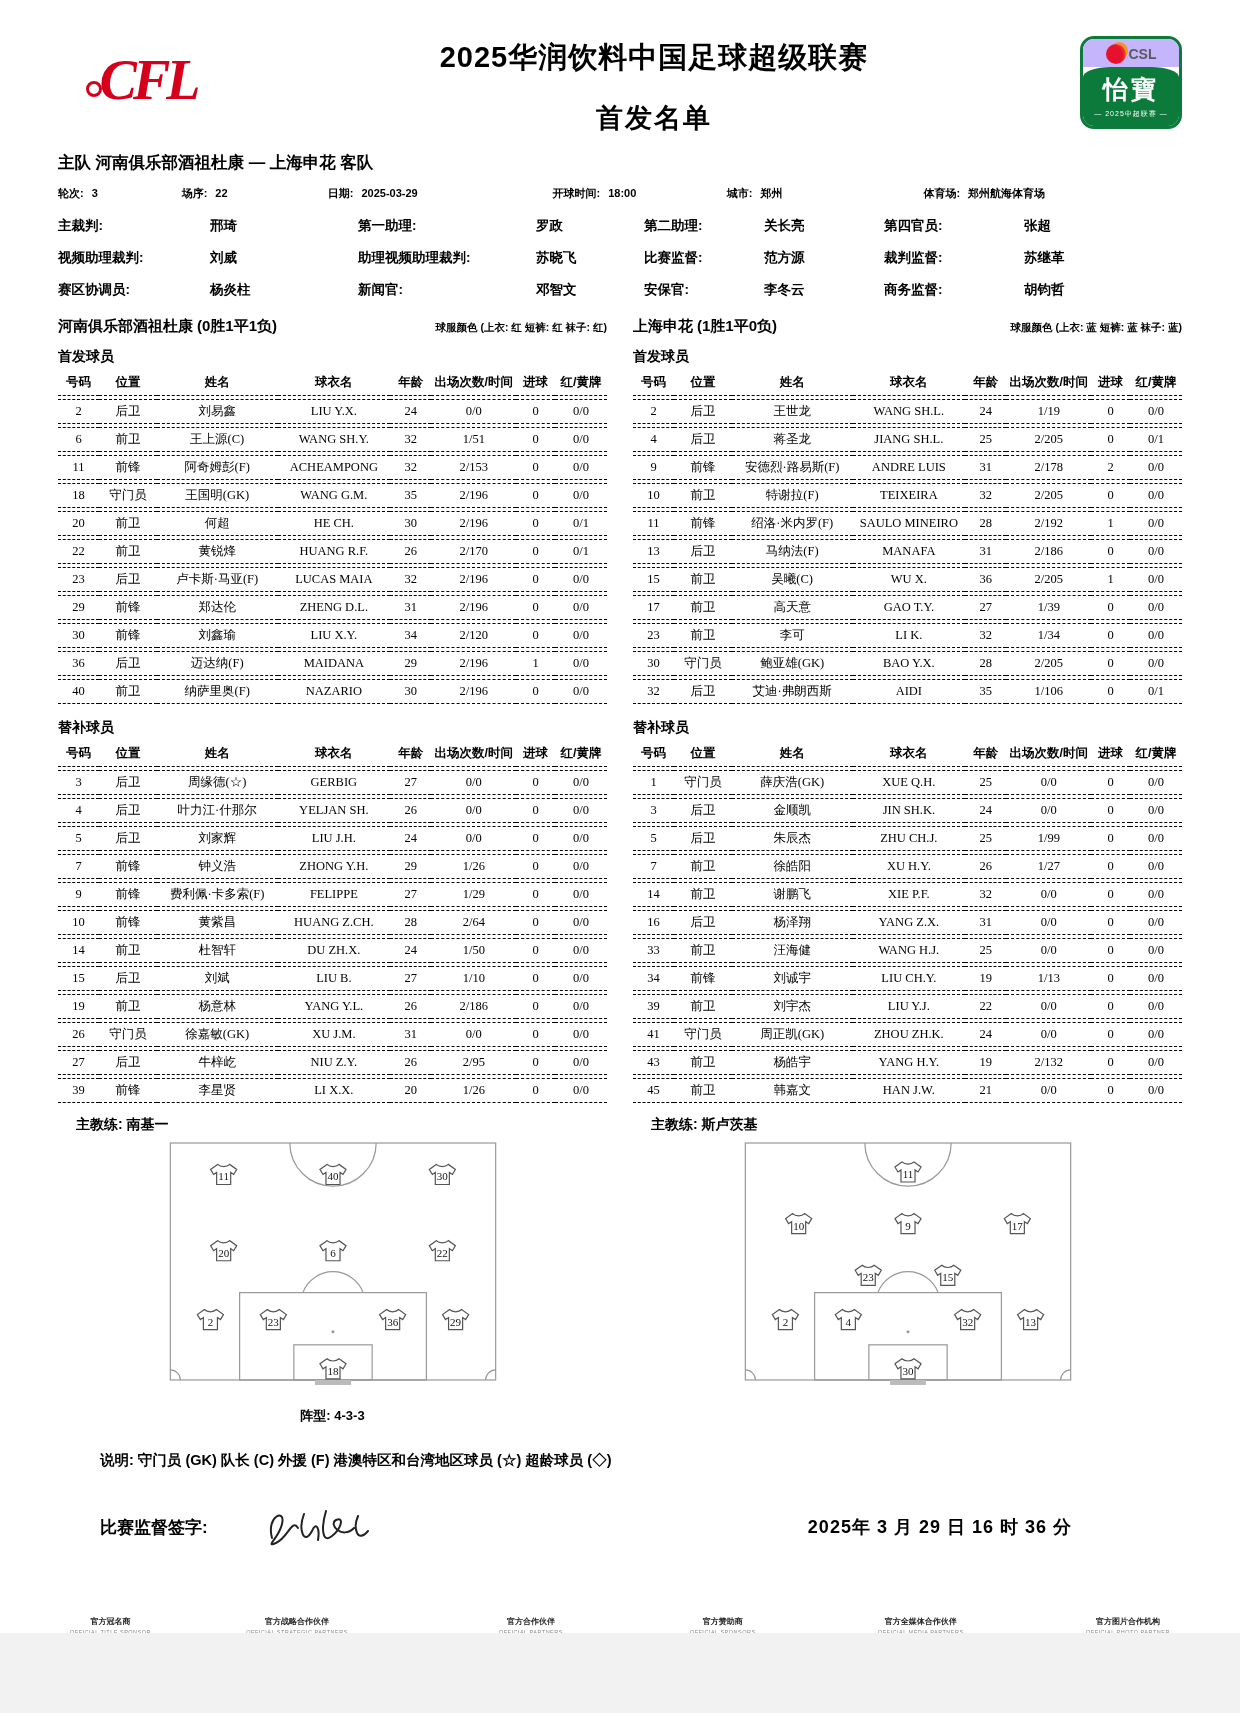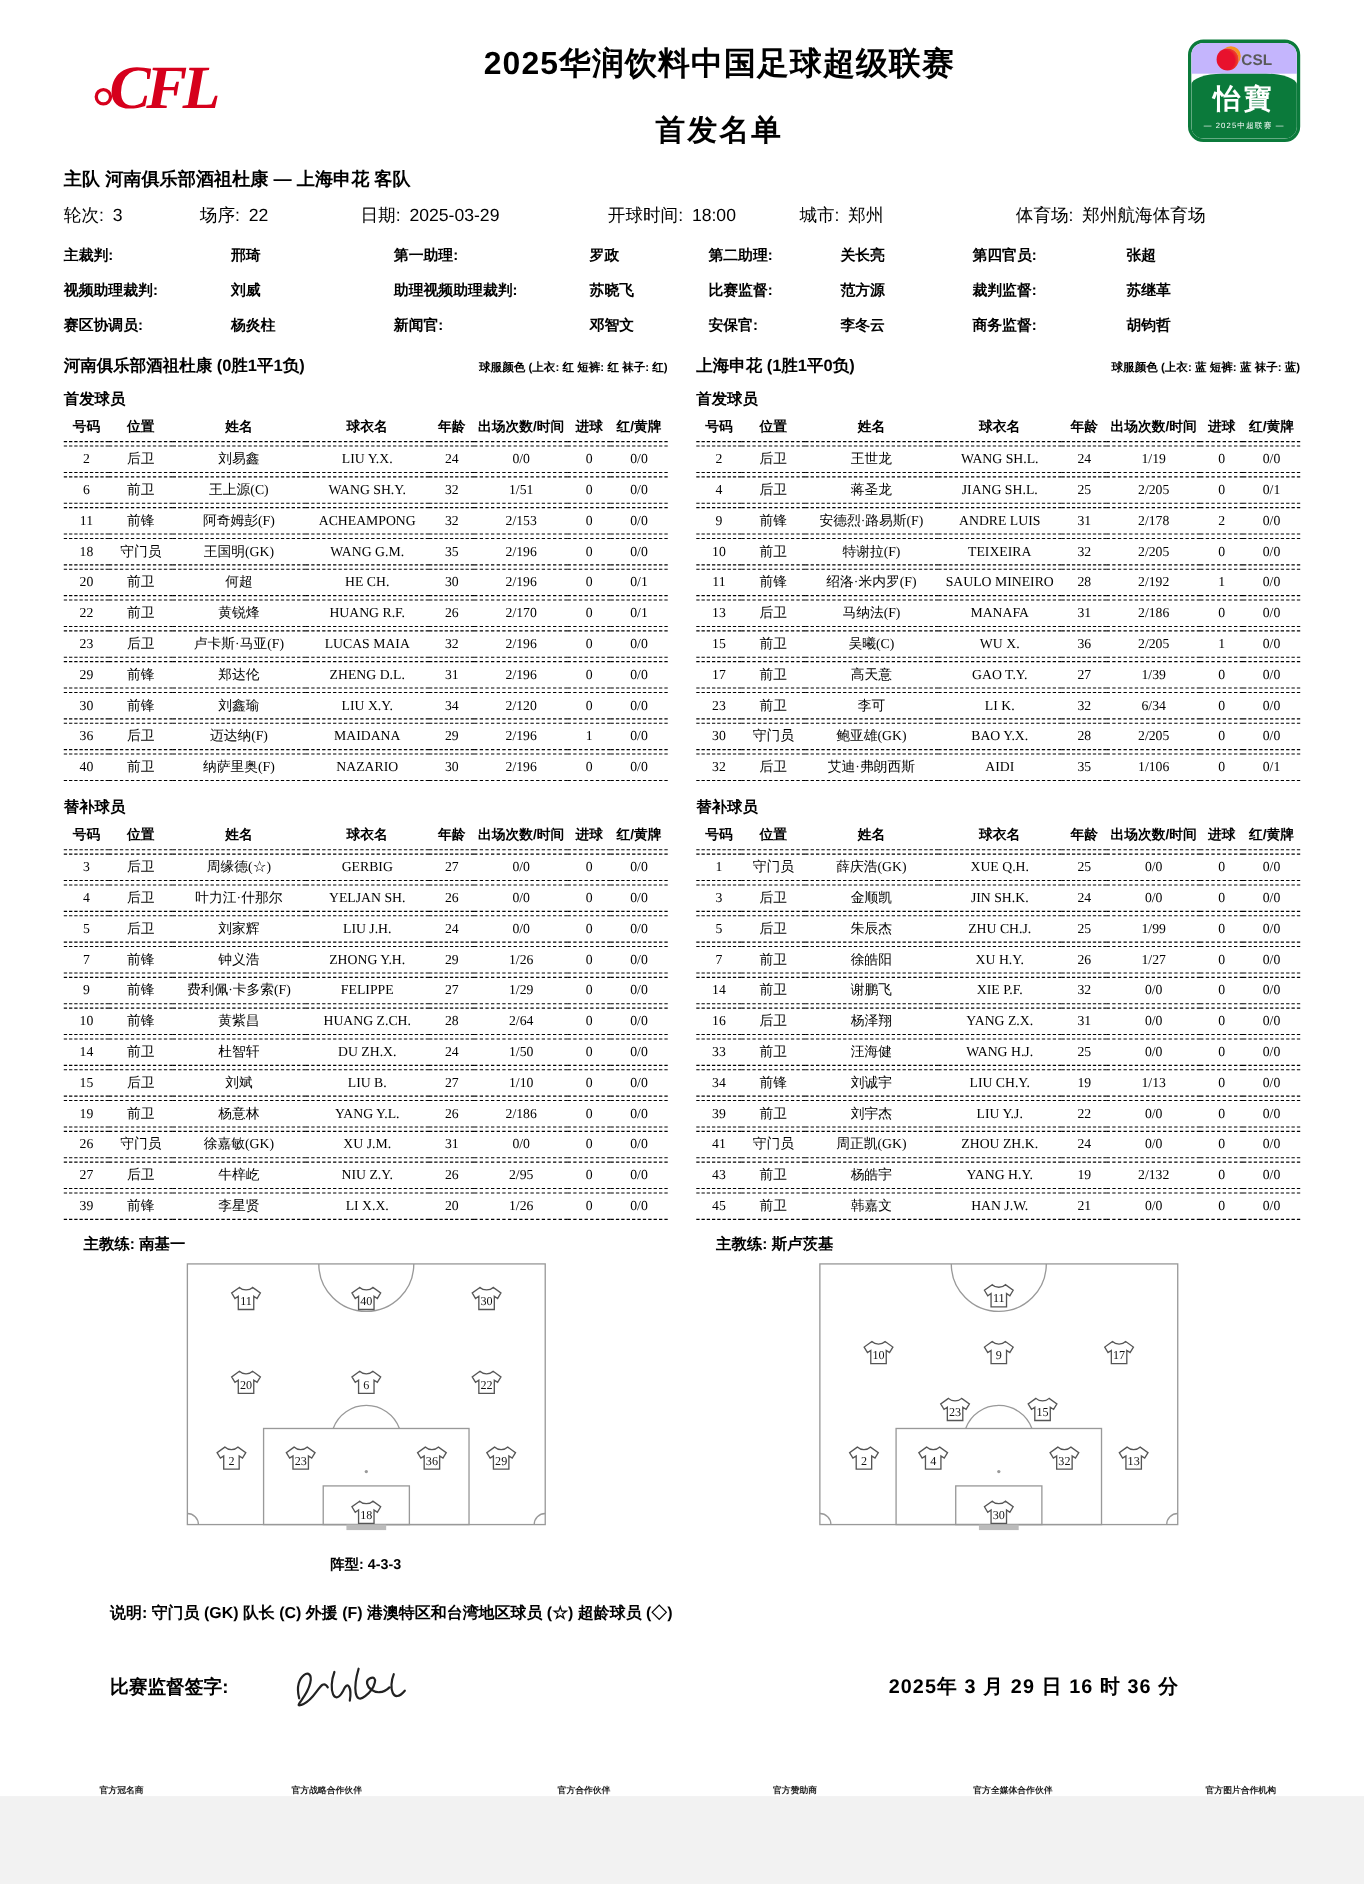--- a/index.html
+++ b/index.html
@@ -17,21 +17,21 @@
   .csl-badge { width:102px; border:3px solid #0b7a3b; border-radius:14px; overflow:hidden; text-align:center; background:#fff; margin-top:2px; }
   .badge-top { background:#c4b5fd; padding:5px 0 3px; }
   .flame-icon { display:inline-block; width:20px; height:20px; border-radius:50%; background:radial-gradient(circle at 35% 55%, #e8112d 55%, #f7941d); vertical-align:middle; margin-right:3px; box-shadow: 3px -3px 0 -1px #f7941d; }
   .csl-txt { color:#5a5a5a; font-weight:bold; font-size:14px; vertical-align:middle; }
   .badge-bottom { background:#0b7a3b; color:#fff; padding:6px 0 7px; border-radius:28px 28px 0 0 / 10px 10px 0 0; }
   .yibao-big { font-size:25px; font-weight:900; letter-spacing:3px; }
   .badge-year { font-size:7px; margin-top:3px; letter-spacing:1px; }
 
   
   .teams-line { font-weight:bold; font-size:16.5px; margin:16px 0 12px; }
-  .info-row { display:flex; font-weight:normal; font-size:16px; margin:4px 0 16px; }
+  .info-row { display:flex; font-weight:bold; font-size:11px; margin:4px 0 16px; }
   .info-row .lbl { margin-right:8px; }
   .officials { display:grid; grid-template-columns:152px 148px 178px 108px 120px 120px 140px auto; row-gap:14px; font-weight:bold; font-size:13.5px; margin-bottom:10px; }
 
   
   .team-cols { display:flex; gap:26px; }
   .team { flex:1; min-width:0; }
   .team-head { display:flex; align-items:baseline; font-weight:bold; margin:8px 0 2px; }
   .team-name { font-size:15px; }
   .team-record { font-size:15px; margin-left:4px; white-space:nowrap; }
   .kit { font-size:10.5px; margin-left:auto; padding-left:8px; white-space:nowrap; }
@@ -606,21 +606,21 @@
               <td>1/39</td>
               <td>0</td>
               <td>0/0</td>
             </tr>
             <tr>
               <td>23</td>
               <td>前卫</td>
               <td>李可</td>
               <td>LI K.</td>
               <td>32</td>
-              <td>6/34</td>
+              <td>1/34</td>
               <td>0</td>
               <td>0/0</td>
             </tr>
             <tr>
               <td>30</td>
               <td>守门员</td>
               <td>鲍亚雄(GK)</td>
               <td>BAO Y.X.</td>
               <td>28</td>
               <td>2/205</td>

